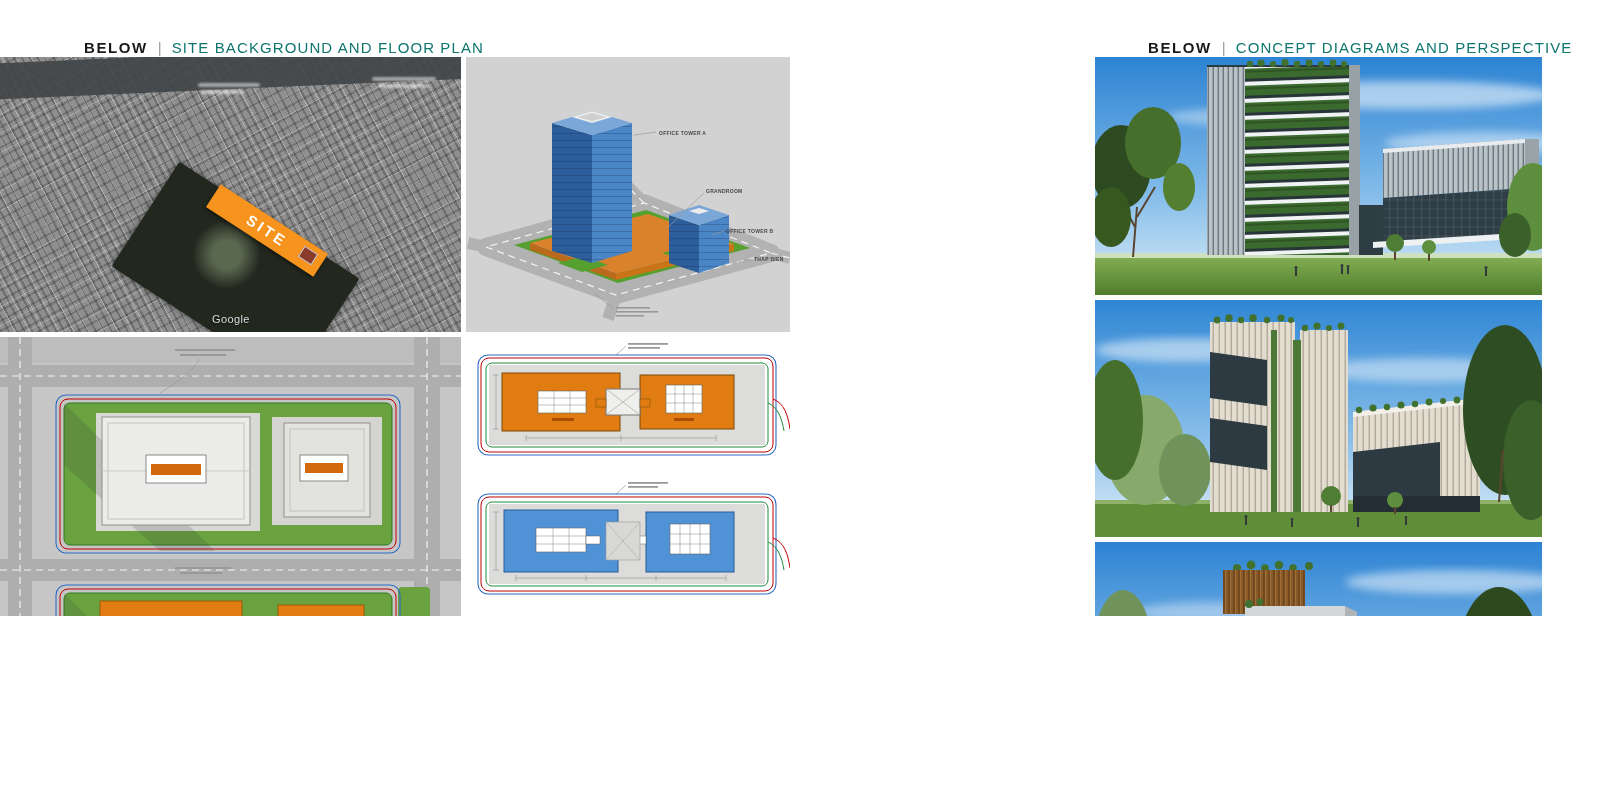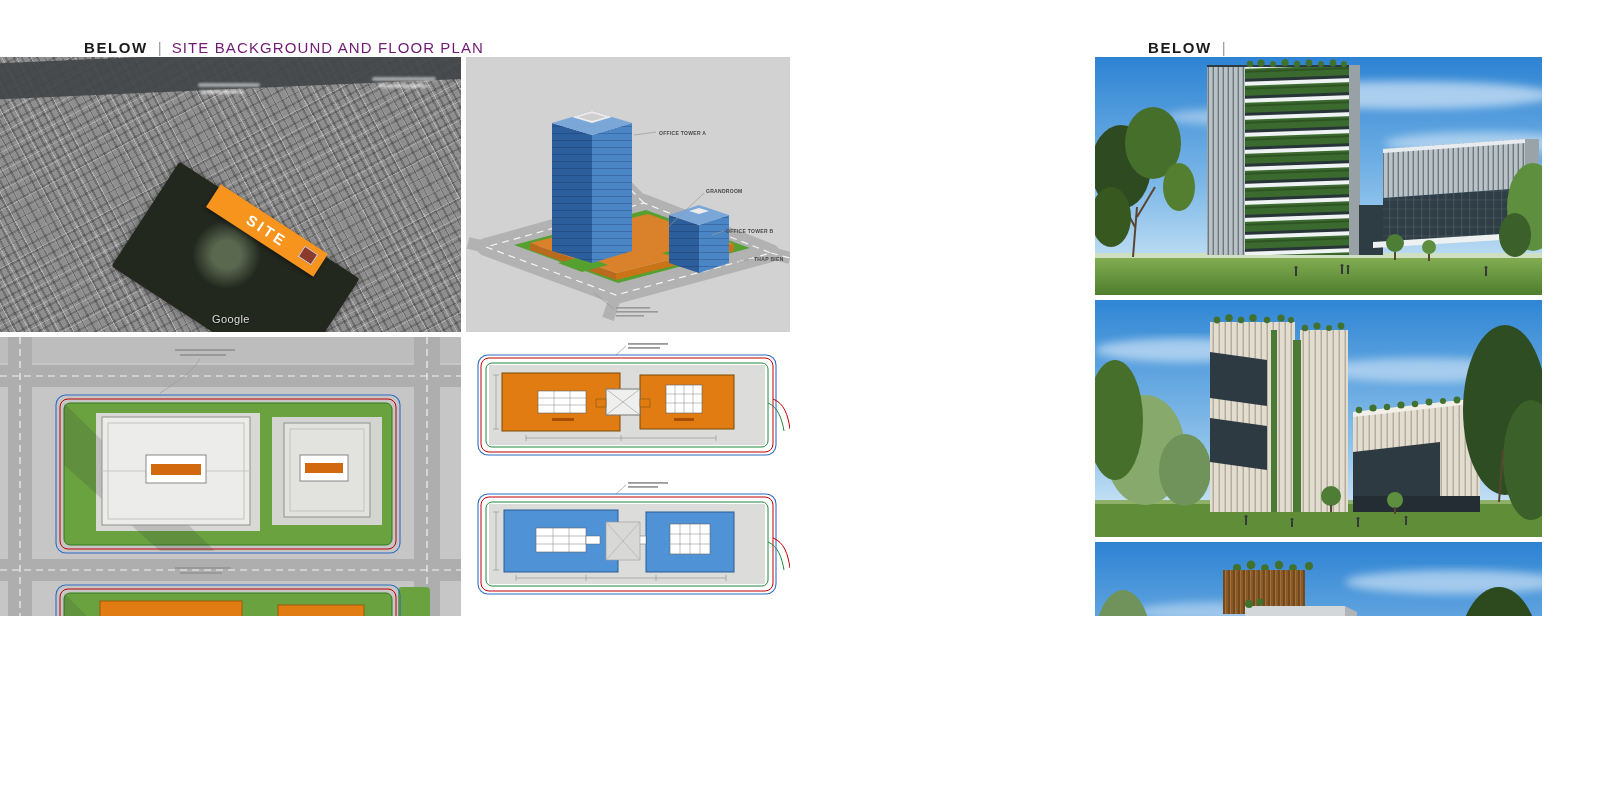--- a/index.html
+++ b/index.html
@@ -3,21 +3,21 @@
 <meta charset="utf-8">
 <style>
   html,body{margin:0;padding:0;background:#ffffff;}
   body{font-family:"Liberation Sans",sans-serif;}
   .board{position:relative;width:1600px;height:616px;background:#fff;overflow:hidden;}
 
   
   .heading{position:absolute;top:39px;display:flex;align-items:baseline;gap:10px;font-size:15px;color:#1a1a1a;white-space:nowrap;}
   .heading .prefix{font-weight:bold;letter-spacing:1.6px;}
   .heading .sep{color:#9a9a9a;font-weight:300;}
-  .heading .title{color:#701a75;letter-spacing:1.1px;}
+  .heading .title{color:#0f766e;letter-spacing:1.1px;}
   #heading-left{left:84px;}
   #heading-right{left:1148px;}
 
   .panel{position:absolute;overflow:hidden;}
 
   
   #map-panel{left:0;top:57px;width:461px;height:275px;background-color:#8f8f8f;
     background-image:
       repeating-linear-gradient(62deg, rgba(255,255,255,.28) 0 1px, transparent 1px 13px),
       repeating-linear-gradient(-28deg, rgba(255,255,255,.22) 0 1px, transparent 1px 17px),
@@ -63,20 +63,21 @@
 <div class="board">
 
   <div class="heading" id="heading-left">
     <span class="prefix">BELOW</span>
     <span class="sep">|</span>
     <span class="title">SITE BACKGROUND AND FLOOR PLAN</span>
   </div>
   <div class="heading" id="heading-right">
     <span class="prefix">BELOW</span>
     <span class="sep">|</span>
+    <span class="title">CONCEPT DIAGRAMS AND PERSPECTIVE</span>
   </div>
 
   <div id="map-panel" class="panel">
     <div class="map-river"></div>
     <div class="map-smudge" style="left:198px;top:26px;width:62px;"></div>
     <div class="map-smudge" style="left:200px;top:33px;width:44px;"></div>
     <div class="map-smudge" style="left:372px;top:20px;width:64px;"></div>
     <div class="map-smudge" style="left:378px;top:27px;width:50px;"></div>
     <div class="map-park"></div>
     <div class="site-banner">

